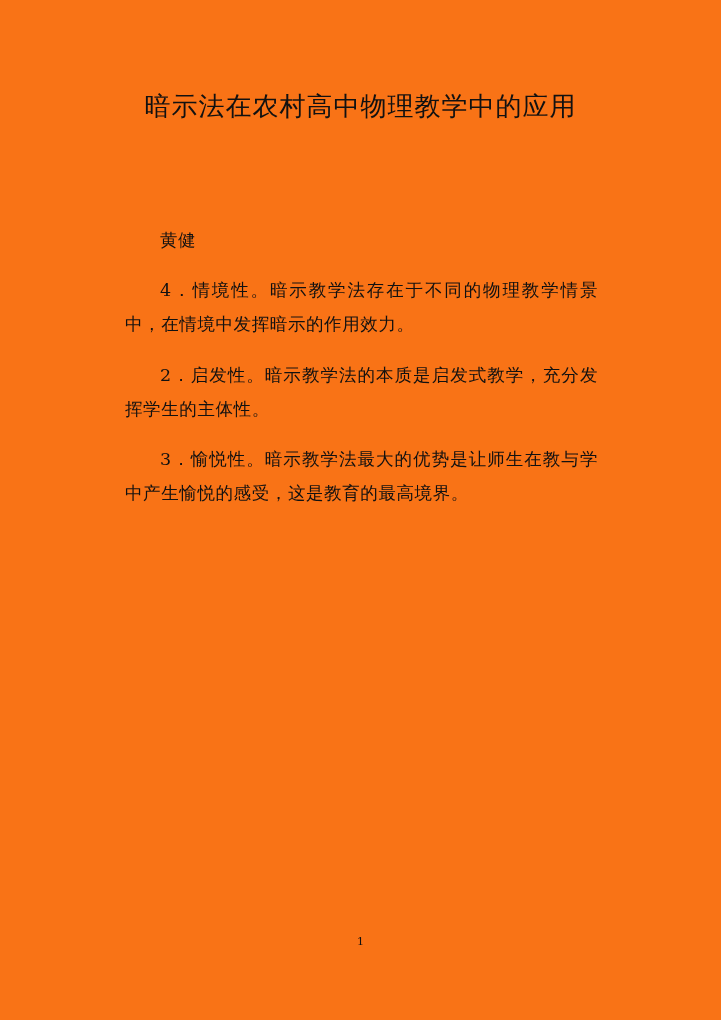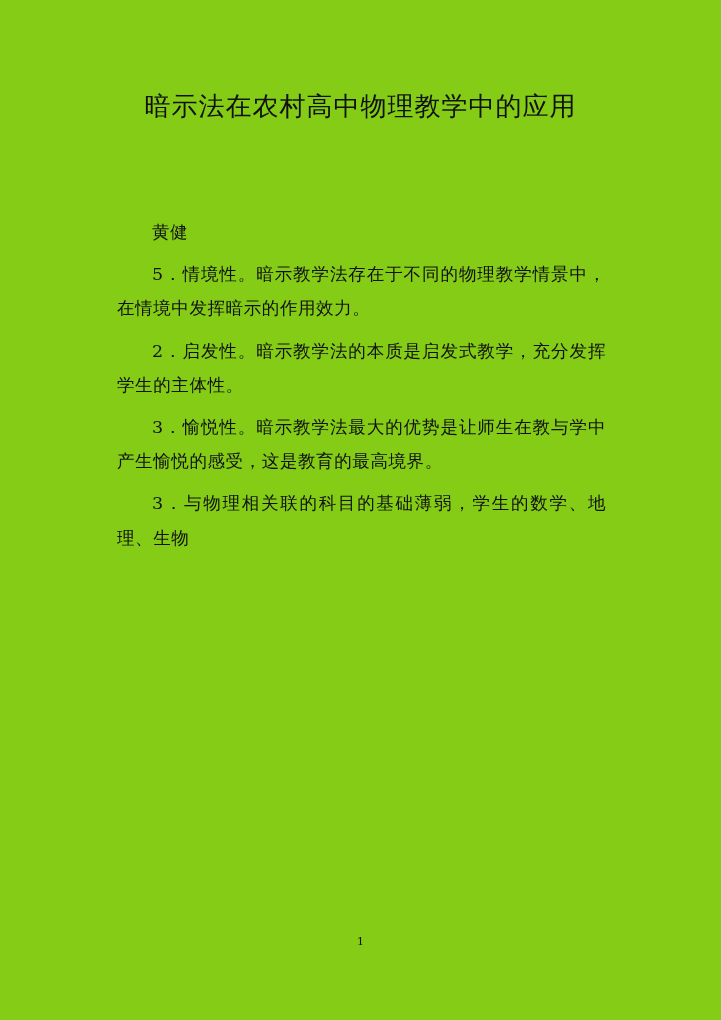--- a/index.html
+++ b/index.html
@@ -13,21 +13,21 @@
       position: relative;
       overflow: hidden;
       font-family: "DejaVu Serif", "Liberation Serif", serif;
       color: #111111;
     }
     .page {
       position: absolute;
       left: 0; top: 0;
       width: 721px;
       height: 1020px;
-      background: #84cc16;
+      background: #f97316;
     }
     .title {
       position: absolute;
       left: 0;
       width: 721px;
       top: 86px;
       text-align: center;
       font-size: 26px;
       line-height: 40px;
       letter-spacing: 1px;
@@ -39,21 +39,21 @@
       position: absolute;
       left: 109px;
       top: 207px;
       width: 505px;
       font-size: 17.5px;
       line-height: 34.2px;
       letter-spacing: 0.6px;
       text-align: justify;
     }
     .para {
-      margin: 8px;
+      margin: 16px;
       text-indent: 35px;
       text-align: justify;
       text-align-last: left;
     }
     .page-number {
       position: absolute;
       left: 0;
       width: 721px;
       top: 935px;
       text-align: center;
@@ -63,20 +63,19 @@
     }
   </style>
 </head>
 <body>
 
 <div class="page">
   <h1 class="title">暗示法在农村高中物理教学中的应用</h1>
 
   <div class="body-text">
     <p class="para">黄健</p>
-    <p class="para">5．情境性。暗示教学法存在于不同的物理教学情景中，在情境中发挥暗示的作用效力。</p>
+    <p class="para">4．情境性。暗示教学法存在于不同的物理教学情景中，在情境中发挥暗示的作用效力。</p>
     <p class="para">2．启发性。暗示教学法的本质是启发式教学，充分发挥学生的主体性。</p>
     <p class="para">3．愉悦性。暗示教学法最大的优势是让师生在教与学中产生愉悦的感受，这是教育的最高境界。</p>
-    <p class="para">3．与物理相关联的科目的基础薄弱，学生的数学、地理、生物</p>
   </div>
 
   <div class="page-number">1</div>
 </div>
 
 </body></html>

